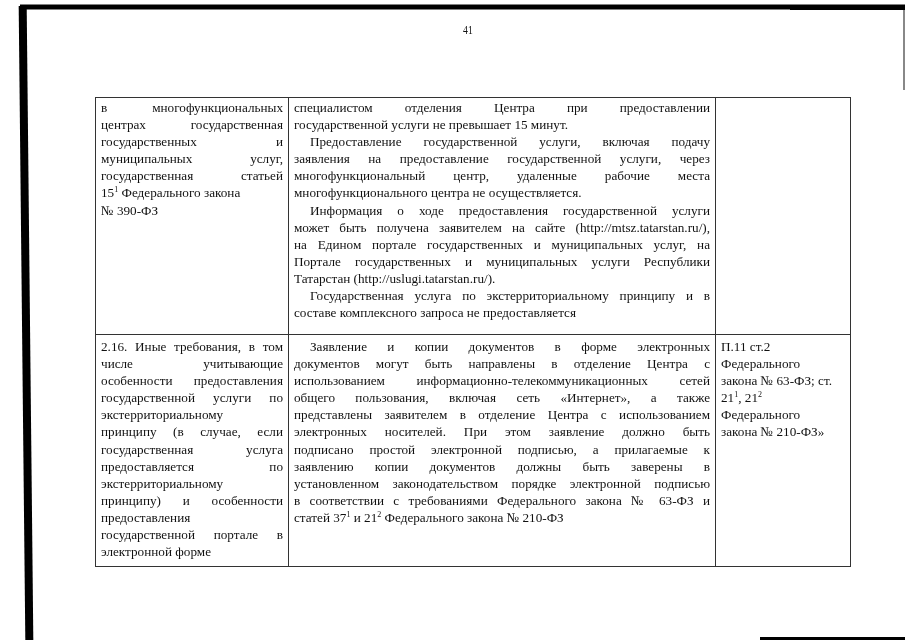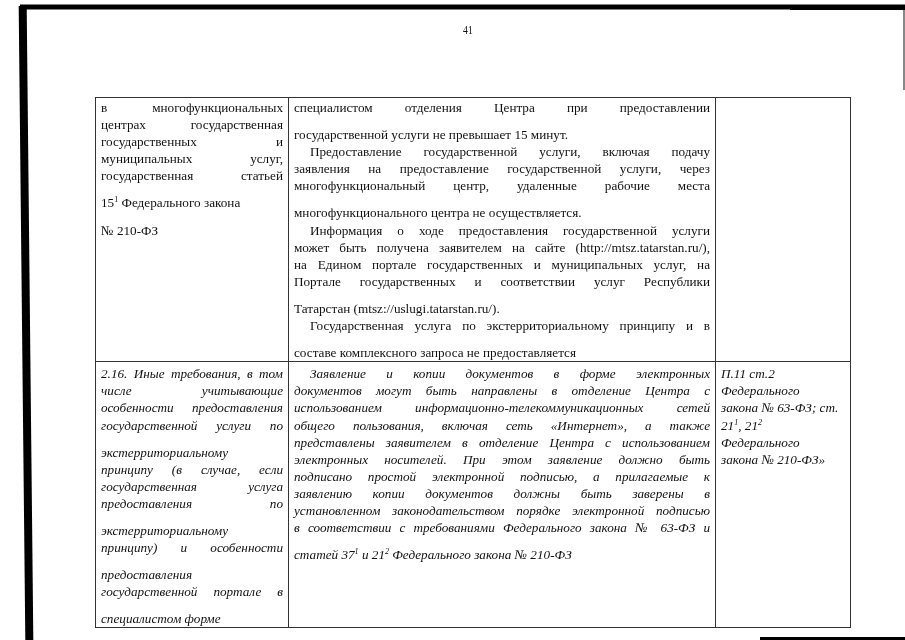--- a/index.html
+++ b/index.html
@@ -43,23 +43,23 @@
       padding: 1px 5px 0 5px;
       font-size: 13.2px;
       line-height: 17.1px;
       text-align: justify;
       text-align-last: auto;
     }
     td.c1 { width: 182px; }
     td.c2 { width: 416px; }
     td.c3 { width: 124px; text-align: left !important; }
     tr.r1 td { height: 235px; }
-    tr.r2 td { height: 228px; padding-top: 3px; font-style: italic; }
+    tr.r2 td { height: 228px; padding-top: 3px; }
     .line { display: block; text-align: justify; text-align-last: justify; }
-    .line.last { text-align-last: left; margin-top: 10px; }
+    .line.last { text-align-last: left; }
     .para { text-indent: 16px; }
     .left { text-align: center; text-align-last: left; }
     sup { font-size: 8px; line-height: 0; vertical-align: 5px; }
   </style>
 </head>
 <body>
 
 <div class="scan-top"></div>
 <div class="scan-top-right"></div>
 <div class="scan-left"></div>
@@ -71,54 +71,54 @@
 <table class="doc">
   <tbody>
       <tr class="r1">
     <td class="c1">
       <span class="line">в многофункциональных</span>
       <span class="line">центрах государственная</span>
       <span class="line">государственных и</span>
       <span class="line">муниципальных услуг,</span>
       <span class="line">государственная статьей</span>
       <span class="line last"><span>15</span><sup>1</sup><span> Федерального закона</span></span>
-      <span class="line last">№ 210-ФЗ</span>
+      <span class="line last">№ 390-ФЗ</span>
     </td>
     <td class="c2">
       <span class="line">специалистом отделения Центра при предоставлении</span>
       <span class="line last">государственной услуги не превышает 15 минут.</span>
       <span class="line para">Предоставление государственной услуги, включая подачу</span>
       <span class="line">заявления на предоставление государственной услуги, через</span>
       <span class="line">многофункциональный центр, удаленные рабочие места</span>
       <span class="line last">многофункционального центра не осуществляется.</span>
       <span class="line para">Информация о ходе предоставления государственной услуги</span>
       <span class="line">может быть получена заявителем на сайте (http://mtsz.tatarstan.ru/),</span>
       <span class="line">на Едином портале государственных и муниципальных услуг, на</span>
-      <span class="line">Портале государственных и соответствии услуг Республики</span>
-      <span class="line last">Татарстан (mtsz://uslugi.tatarstan.ru/).</span>
+      <span class="line">Портале государственных и муниципальных услуги Республики</span>
+      <span class="line last">Татарстан (http://uslugi.tatarstan.ru/).</span>
       <span class="line para">Государственная услуга по экстерриториальному принципу и в</span>
       <span class="line last">составе комплексного запроса не предоставляется</span>
     </td>
     <td class="c3"></td>
   </tr>
   <tr class="r2">
     <td class="c1">
       <span class="line">2.16. Иные требования, в том</span>
       <span class="line">числе учитывающие</span>
       <span class="line">особенности предоставления</span>
       <span class="line">государственной услуги по</span>
       <span class="line last">экстерриториальному</span>
       <span class="line">принципу (в случае, если</span>
       <span class="line">государственная услуга</span>
-      <span class="line">предоставления по</span>
+      <span class="line">предоставляется по</span>
       <span class="line last">экстерриториальному</span>
       <span class="line">принципу) и особенности</span>
       <span class="line last">предоставления</span>
       <span class="line">государственной портале в</span>
-      <span class="line last">специалистом форме</span>
+      <span class="line last">электронной форме</span>
     </td>
     <td class="c2">
       <span class="line para">Заявление и копии документов в форме электронных</span>
       <span class="line">документов могут быть направлены в отделение Центра с</span>
       <span class="line">использованием информационно-телекоммуникационных сетей</span>
       <span class="line">общего пользования, включая сеть «Интернет», а также</span>
       <span class="line">представлены заявителем в отделение Центра с использованием</span>
       <span class="line">электронных носителей. При этом заявление должно быть</span>
       <span class="line">подписано простой электронной подписью, а прилагаемые к</span>
       <span class="line">заявлению копии документов должны быть заверены в</span>

